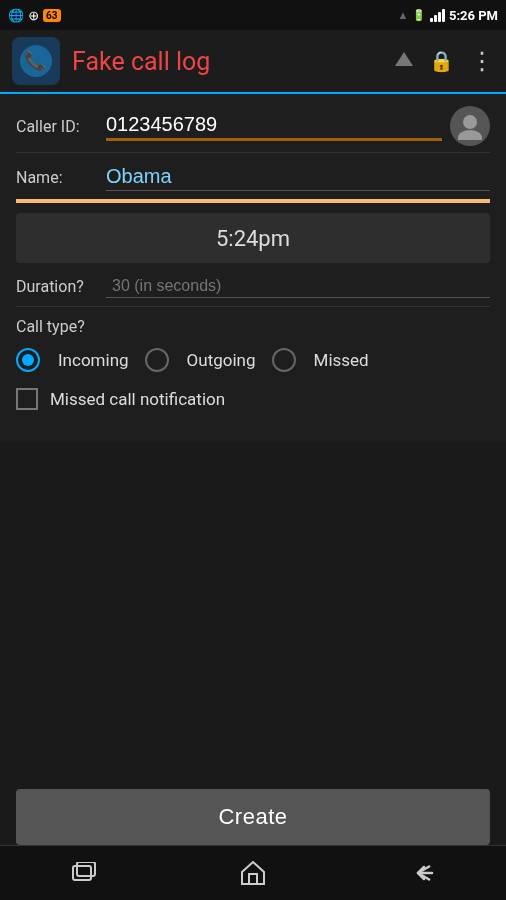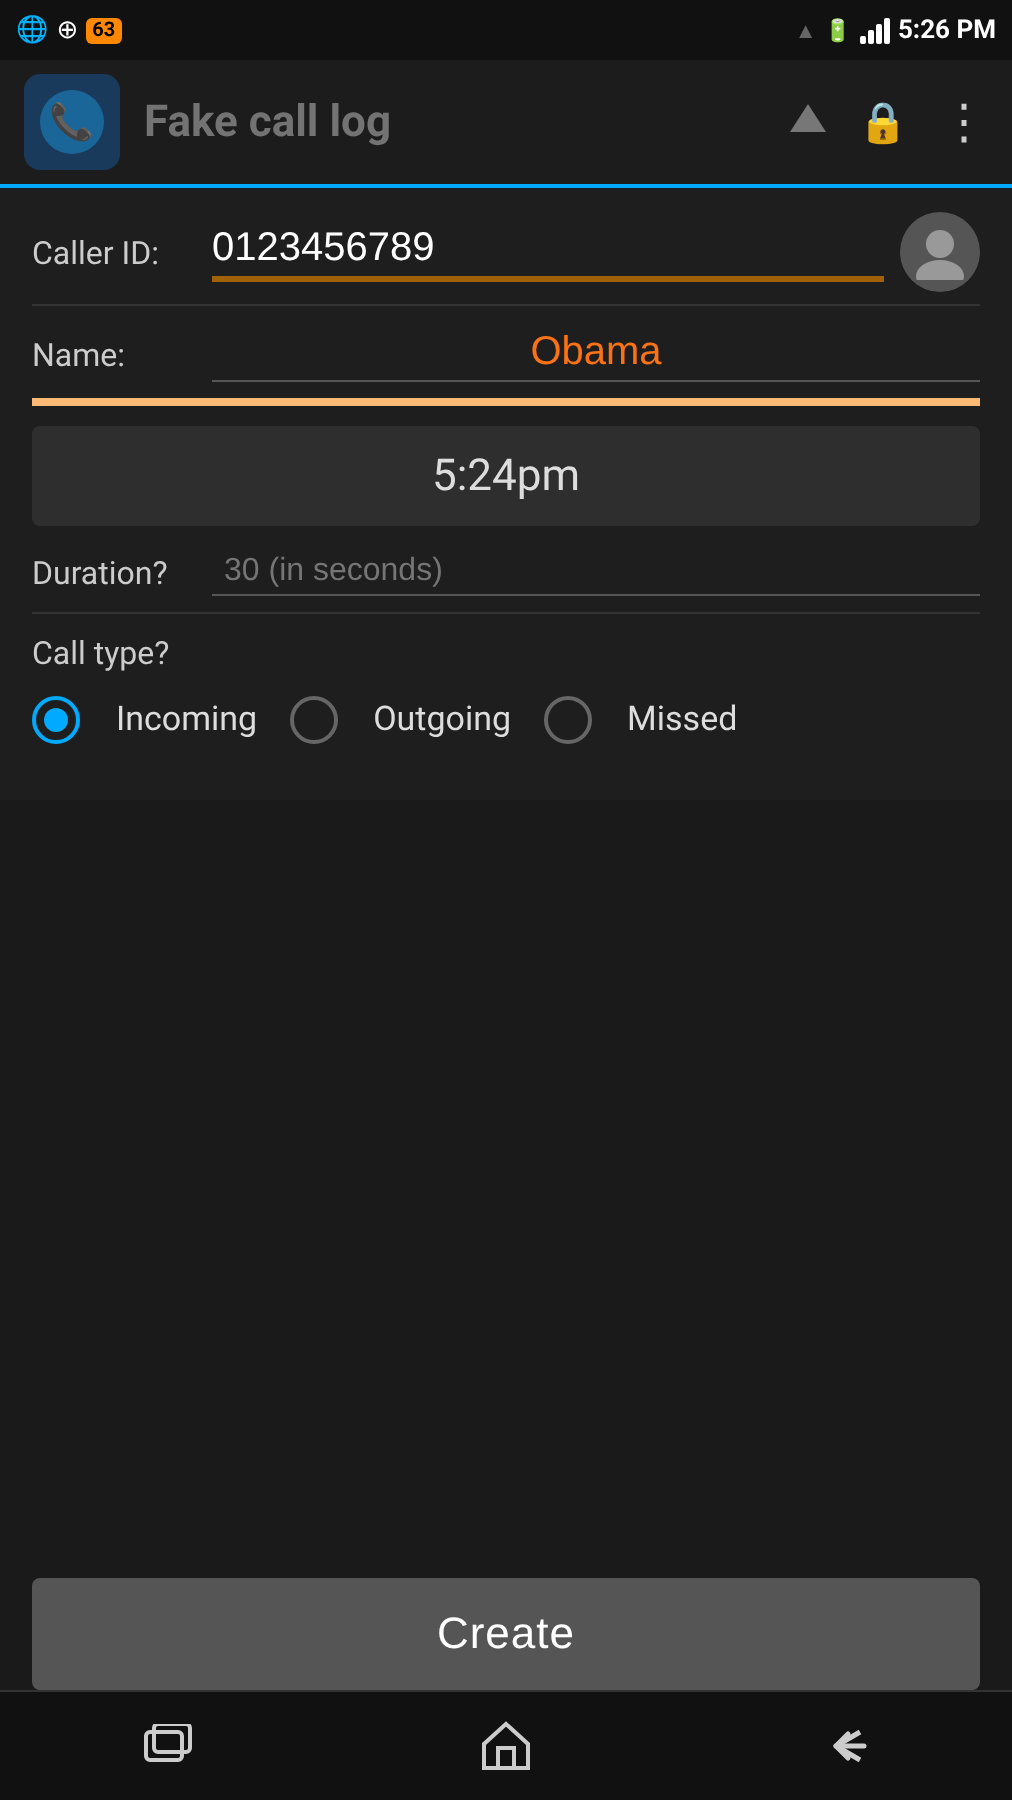--- a/index.html
+++ b/index.html
@@ -61,23 +61,23 @@
       background: #1a3a5c;
       display: flex;
       align-items: center;
       justify-content: center;
       margin-right: 12px;
       font-size: 24px;
       overflow: hidden;
       position: relative;
     }
     .app-bar-title {
-      font-size: 22px;
-      font-weight: 700;
-      color: #737373;
+      font-size: 25px;
+      font-weight: 400;
+      color: #ef4444;
       flex: 1;
     }
     .app-bar-actions {
       display: flex;
       align-items: center;
       gap: 16px;
     }
     .action-icon {
       color: #aaaaaa;
       font-size: 20px;
@@ -132,23 +132,23 @@
       display: flex;
       align-items: center;
       border-bottom: 4px solid #fdba74;
       padding-bottom: 8px;
       margin-bottom: 10px;
     }
     .name-input {
       background: transparent;
       border: none;
       border-bottom: 1px solid #555;
-      color: #f97316;
+      color: #7dd3fc;
       font-size: 20px;
-      text-align: center;
+      text-align: left;
       flex: 1;
       outline: none;
       padding: 2px 0;
       margin-left: 0;
     }
 
     
     .time-picker {
       background: #2e2e2e;
       border-radius: 4px;
@@ -413,20 +413,24 @@
       <div class="radio-circle"></div>
       <span class="radio-text">Outgoing</span>
     </div>
 
     <div class="radio-option">
       <div class="radio-circle"></div>
       <span class="radio-text">Missed</span>
     </div>
   </div>
 
+  <div class="notification-row">
+    <div class="checkbox"></div>
+    <span class="notification-label">Missed call notification</span>
+  </div>
 
 </div>
 
 <div class="create-btn-container">
   <button class="create-btn">Create</button>
 </div>
 
 <div class="page-dots">
   <div class="dot"></div>
   <div class="dot"></div>

